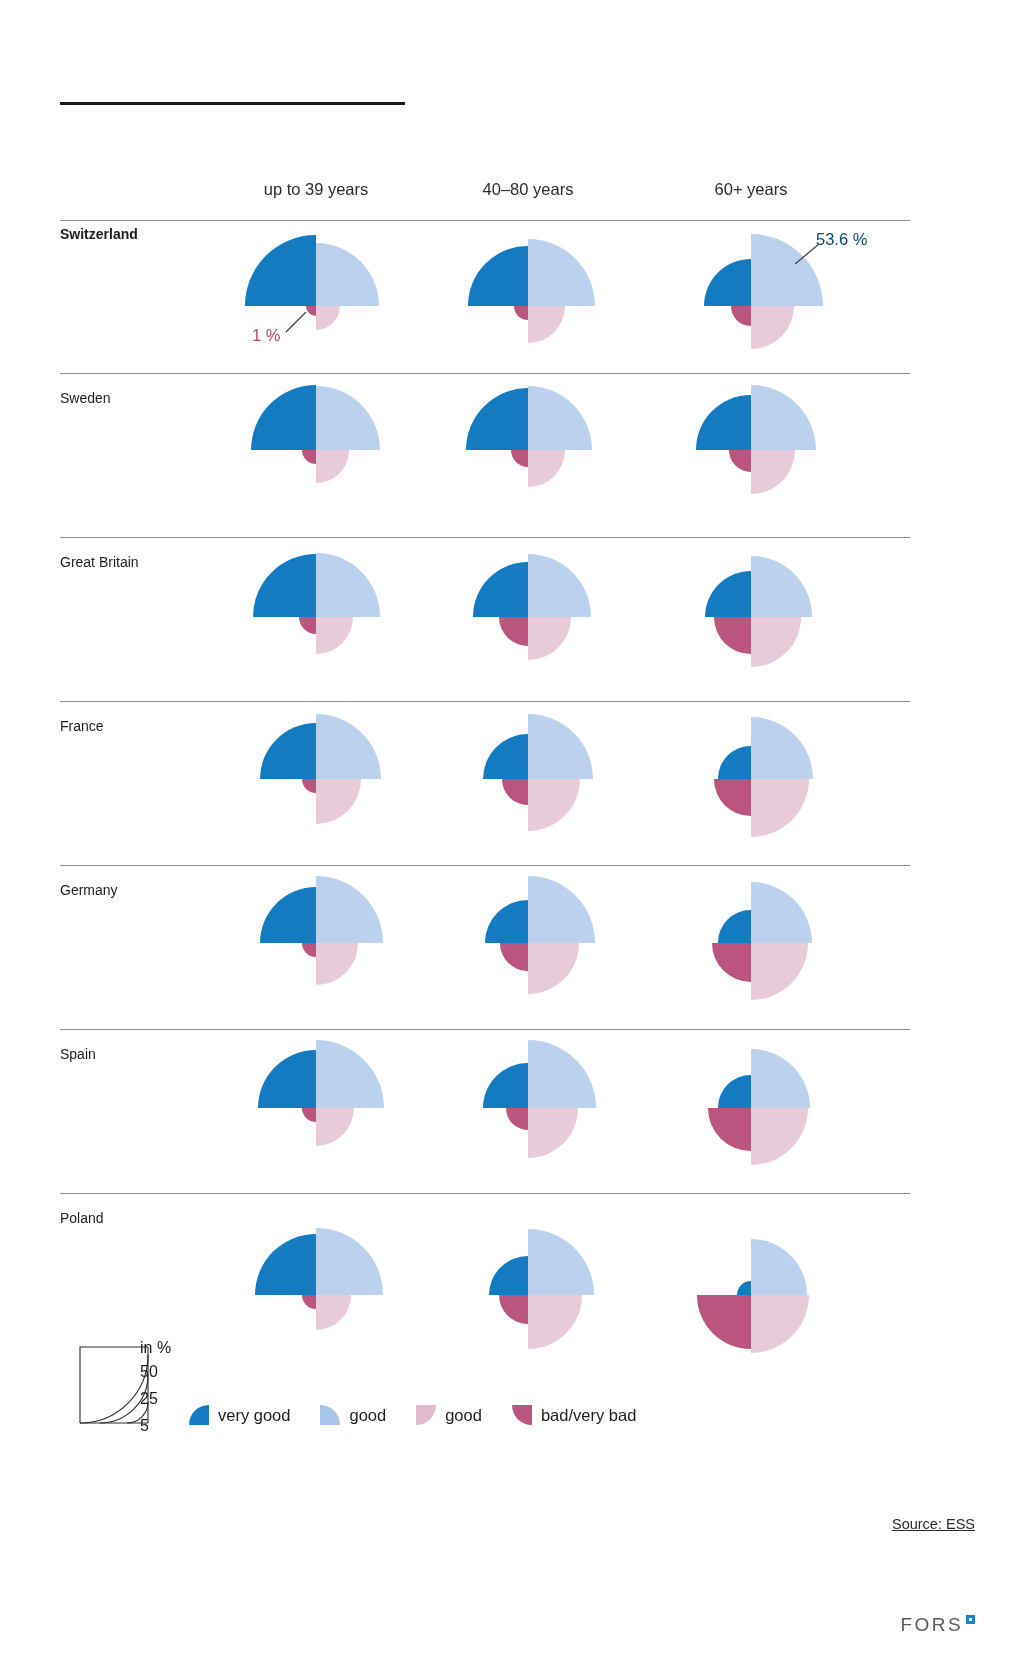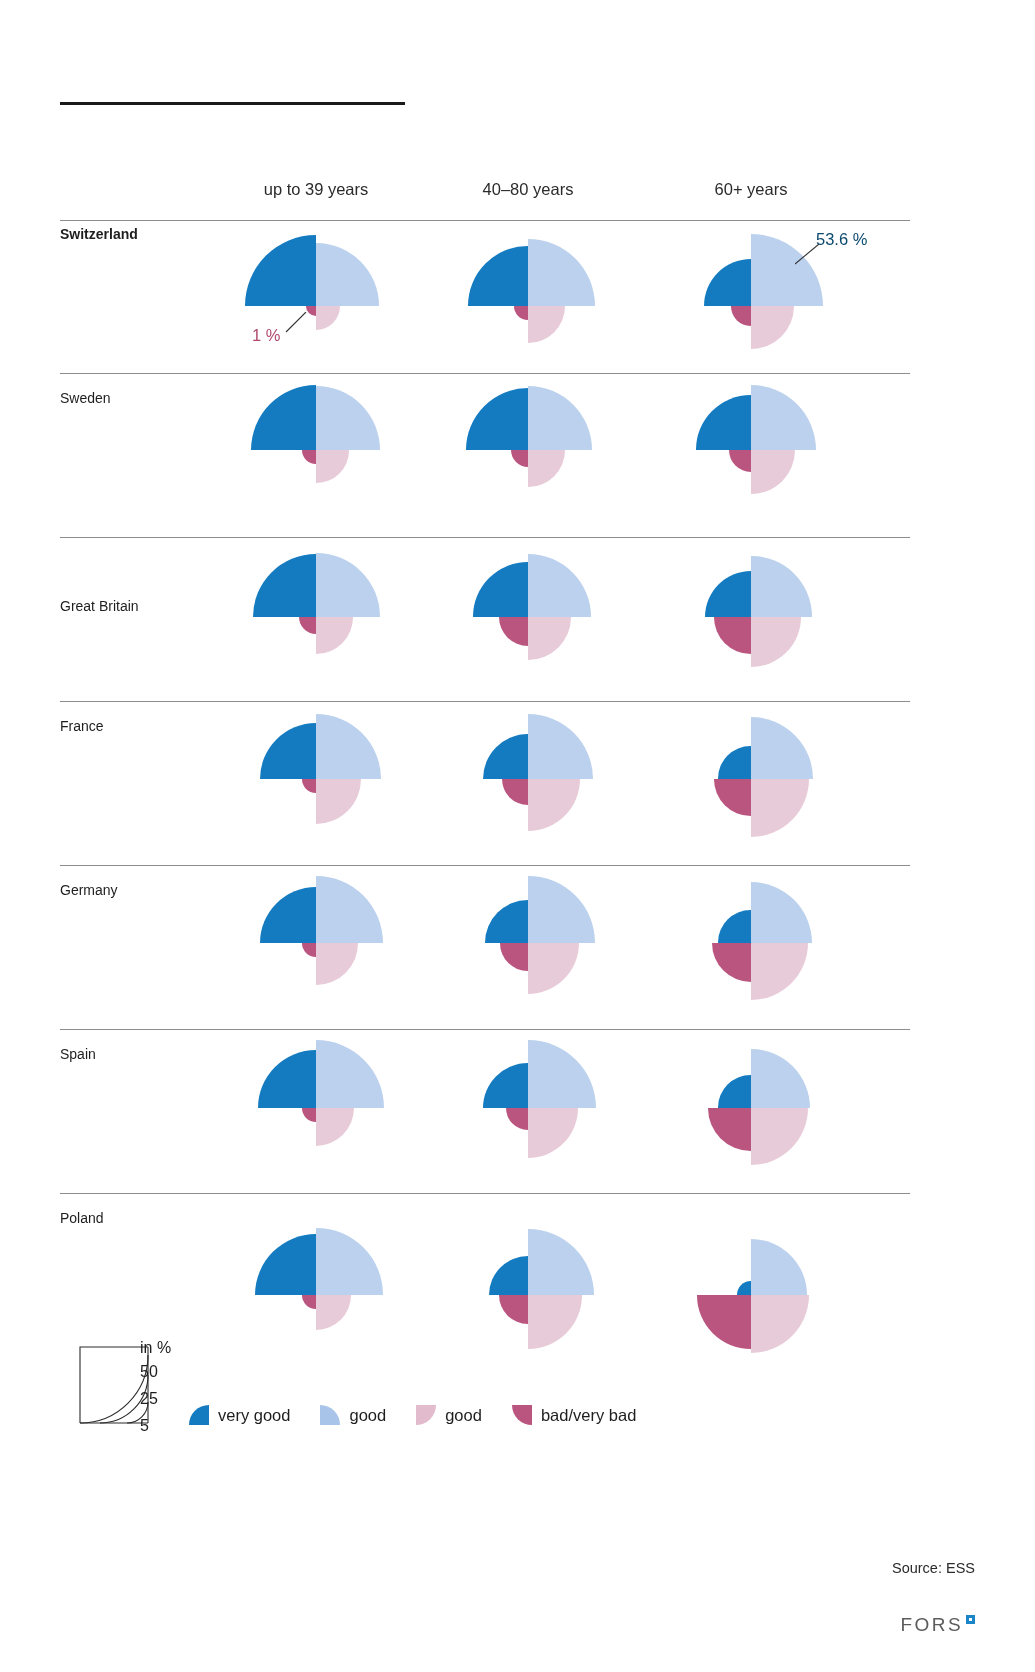--- a/index.html
+++ b/index.html
@@ -47,21 +47,21 @@
   .scalekey{position:absolute;left:78px;top:1345px;}
   .scalelabel{position:absolute;font-size:16px;color:#1e1e1e;}
 
   
   .legend{position:absolute;left:189px;top:1405px;display:flex;align-items:center;gap:0px;}
   .legitem{display:flex;align-items:center;margin-right:30px;}
   .swatch{width:20px;height:20px;position:relative;margin-right:9px;}
   .legtext{font-size:16.5px;color:#1e1e1e;white-space:nowrap;}
 
   
-  .source{position:absolute;right:60px;top:1560px;font-size:14.5px;color:#2b2b2b;}
+  .source{position:absolute;right:60px;top:1516px;font-size:14.5px;color:#2b2b2b;text-decoration:underline;}
   .fors{position:absolute;right:60px;top:1614px;display:flex;align-items:flex-start;}
   .fors-word{font-size:19px;letter-spacing:2.4px;color:#5c5c5c;font-family:"Liberation Sans",sans-serif;}
   .fors-sq{width:9px;height:9px;margin-left:3px;margin-top:1px;position:relative;}
   .fors-sq:after{content:"";position:absolute;left:3px;top:3px;width:3px;height:3px;background:#fff;}
 </style>
 </head>
 <body>
 
 <div class="page">
 
@@ -77,21 +77,21 @@
       <div class="rule" style="top: 373px;"></div>
       <div class="rule" style="top: 537px;"></div>
       <div class="rule" style="top: 701px;"></div>
       <div class="rule" style="top: 865px;"></div>
       <div class="rule" style="top: 1029px;"></div>
       <div class="rule" style="top: 1193px;"></div>
     </div>
   <div id="countries">
       <div class="country bold" style="top: 226px;">Switzerland</div>
       <div class="country" style="top: 390px;">Sweden</div>
-      <div class="country" style="top: 554px; margin-top: 44px;">Great Britain</div>
+      <div class="country" style="top: 554px;">Great Britain</div>
       <div class="country" style="top: 718px;">France</div>
       <div class="country" style="top: 882px;">Germany</div>
       <div class="country" style="top: 1046px;">Spain</div>
       <div class="country" style="top: 1210px;">Poland</div>
     </div>
   <div id="charts">
       <div class="cell" style="left: 316px; top: 306px;">
         <div class="quad" title="fair: 6%" style="width: 24.0785px; height: 24.0785px; left: 0px; top: 0px; background: rgb(226, 188, 205); opacity: 0.78; border-radius: 0px 0px 100%;"></div>
         <div class="quad" title="bad/very bad: 1%" style="width: 9.83px; height: 9.83px; left: -9.83px; top: 0px; background: rgb(185, 85, 126); opacity: 1; border-radius: 0px 0px 0px 100%;"></div>
         <div class="quad" title="good: 41%" style="width: 62.9427px; height: 62.9427px; left: 0px; top: -62.9427px; background: rgb(168, 196, 232); opacity: 0.78; border-radius: 0px 100% 0px 0px;"></div>

